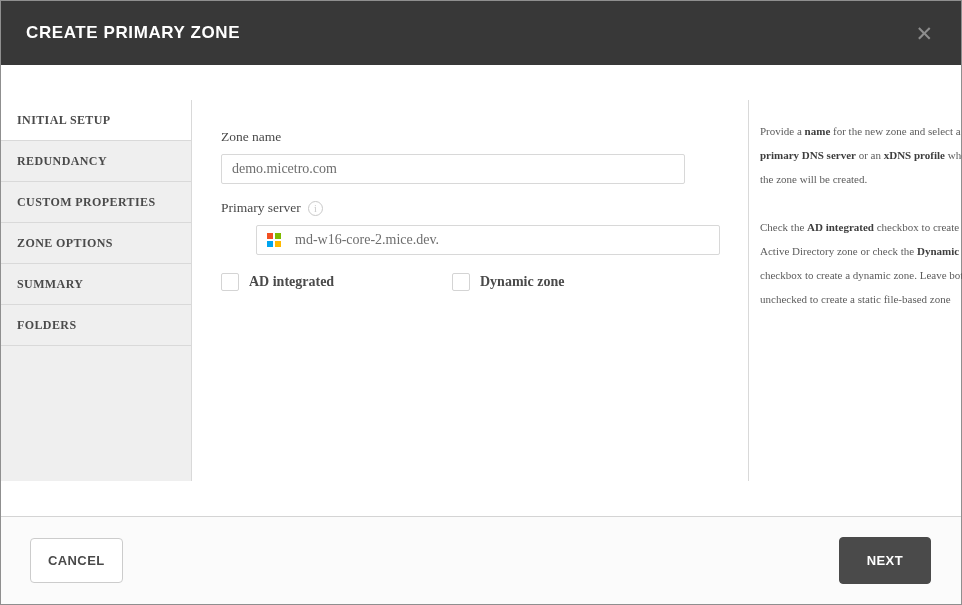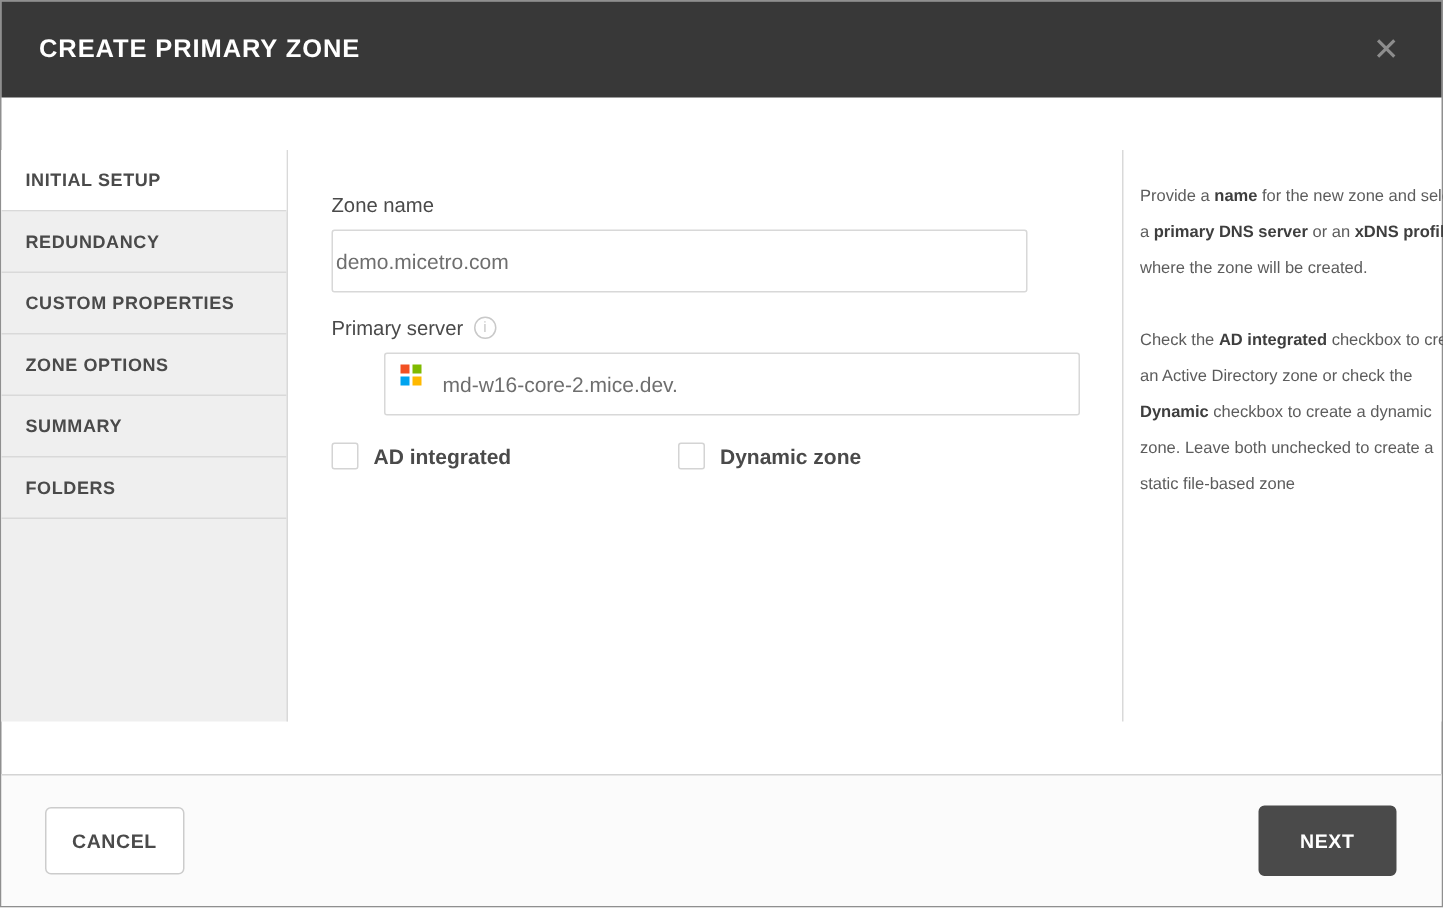--- a/index.html
+++ b/index.html
@@ -22,21 +22,21 @@
     padding:0 24px 0 25px;
   }
   .header-title {
     color:#ffffff; font-size:17px; font-weight:bold; letter-spacing:.6px;
   }
   .close-btn {
     color:#8d8d8d; font-size:21px; line-height:1; cursor:pointer;
     font-weight:400; padding:4px; user-select:none;
   }
   
-  .body { flex:1 1 auto; display:flex; min-height:0; background:#ffffff; }
+  .body { flex:1 1 auto; display:flex; min-height:0; background:#ffffff;font-family:Liberation Serif, serif; }
   .sidebar {
     width:191px; flex:0 0 191px;
     background:#efefef;
     border-right:1px solid #d9d9d9;
   }
   .side-item {
     height:41px; display:flex; align-items:center;
     padding:0 10px 0 16px;
     border-bottom:1px solid #d9d9d9;
     font-size:12px; font-weight:bold; letter-spacing:.4px;
@@ -53,23 +53,23 @@
     font-size:13.5px; color:#4a4a4a;
     display:flex; align-items:center; gap:7px;
     margin-bottom:9px;
   }
   .info-icon {
     width:15px; height:15px; border:1px solid #c9c9c9; border-radius:50%;
     color:#c9c9c9; font-size:10px; line-height:13px; text-align:center;
     font-style:normal; display:inline-block;
   }
   .text-input {
-    width:464px; height:42px;
+    width:464px; height:30px;
     border:1px solid #d8d8d8; border-radius:2px;
-    padding:0 2px; font-size:14px; color:#6e6e6e;
+    padding:0 10px; font-size:14px; color:#6e6e6e;
     font-family:inherit; background:#ffffff; outline:none;
   }
   .field { margin-bottom:16px; }
   .server-wrap { position:relative; width:464px;margin-left:35px; }
   .server-wrap .text-input { width:100%; padding-left:38px; }
   .ms-logo {
     position:absolute; left:11px; top:8px;
     width:14px; height:14px;
     display:grid; grid-template-columns:6px 6px; grid-template-rows:6px 6px;
     gap:2px;

